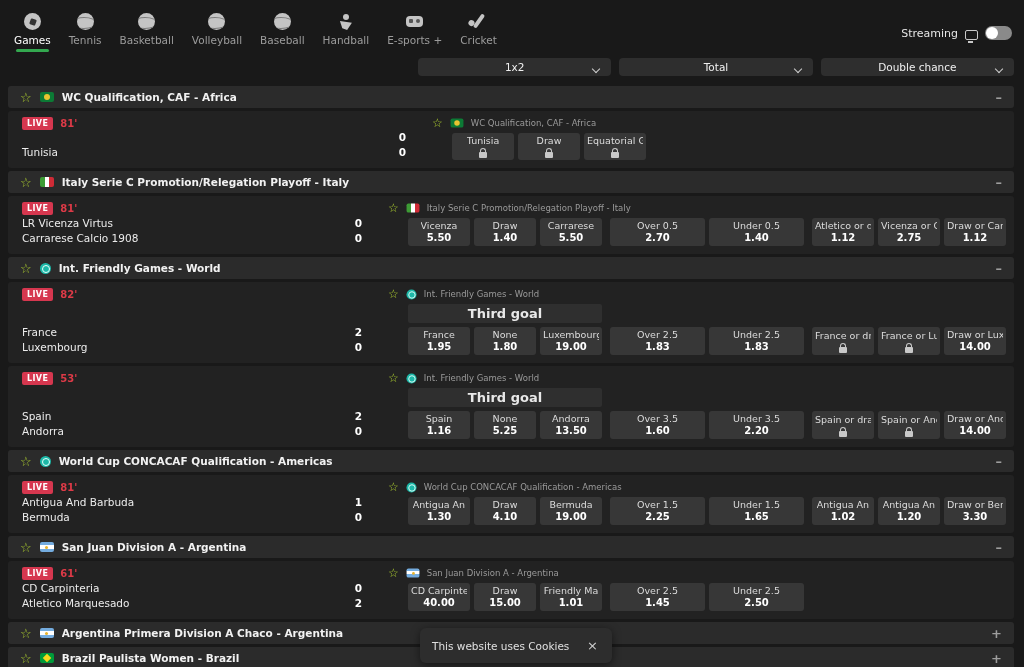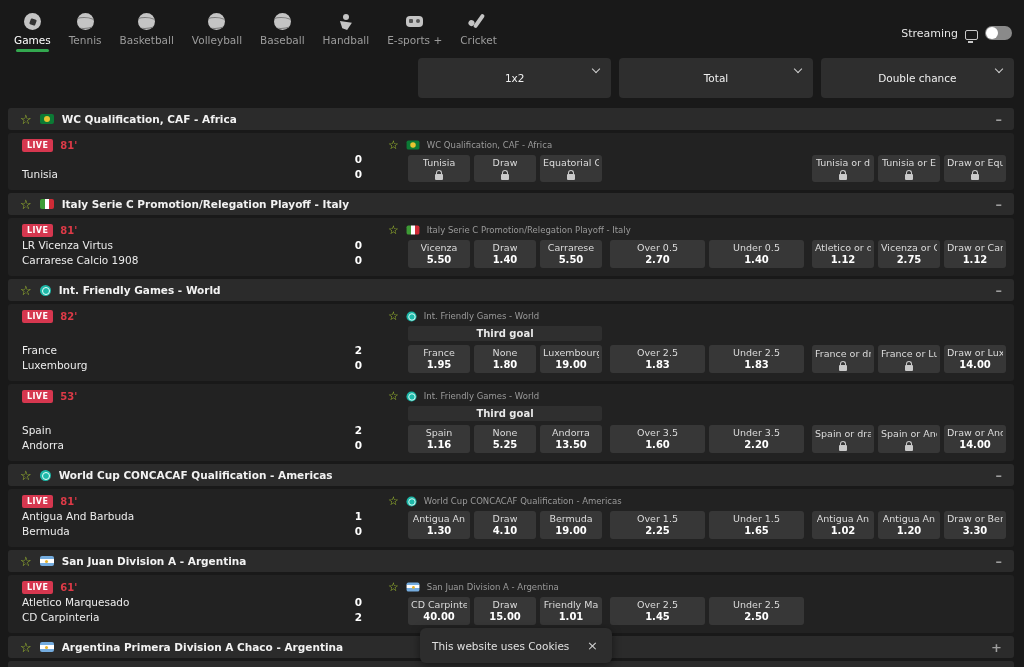--- a/index.html
+++ b/index.html
@@ -35,21 +35,21 @@
     height:3px; background:#33a84f; border-radius:2px; }
   .top-right { margin-left:auto; display:flex; align-items:flex-end; gap:7px; padding-bottom:10px; }
   .streaming-label { font-size:11px; color:#e5e5e5; }
   .monitor { width:13px; height:10px; border:1.5px solid #c9c9c9; border-radius:2px; position:relative; }
   .monitor::after { content:""; position:absolute; left:2px; bottom:-4px; width:5px; height:2px; background:#c9c9c9; }
   .toggle { width:27px; height:14px; border-radius:8px; background:#8a8a8a; position:relative; cursor:pointer; }
   .toggle .knob { position:absolute; left:1px; top:1px; width:12px; height:12px; border-radius:50%; background:#ffffff; }
 
   
   .filter-row { display:flex; gap:8px; margin:8px 10px 0 418px; }
-  .dropdown { flex:1; height:40px; background:#2e2e2e; border-radius:4px; display:flex;
+  .dropdown { flex:1; height:18px; background:#2e2e2e; border-radius:4px; display:flex;
     align-items:center; justify-content:center; position:relative; cursor:pointer; }
   .dropdown .dd-label { font-size:10.5px; color:#f0f0f0; }
   .chev { position:absolute; right:12px; top:8px; width:6px; height:6px;
     border-right:1.5px solid #cfcfcf; border-bottom:1.5px solid #cfcfcf; transform:rotate(45deg); }
 
   
   .content { padding:10px 10px 0 8px; }
   .section-header { height:22px; background:#2b2b2b; border-radius:3px; display:flex;
     align-items:center; gap:8px; padding:0 12px; margin-bottom:3px; cursor:pointer; }
   .star { color:#aacb2f; font-size:13px; line-height:1; cursor:pointer; }
@@ -85,21 +85,21 @@
   .scores { width:48px; display:flex; flex-direction:column; justify-content:flex-end;
     align-items:flex-end; padding-right:10px; }
   .score { font-size:10.5px; font-weight:bold; color:#ffffff; line-height:15px; }
 
   .match-right { flex:1; display:flex; flex-direction:column; }
   .mini-head { display:flex; align-items:center; gap:7px; }
   .mini-head .star { font-size:12px; }
   .mini-head .flag { transform:scale(.92); }
   .mini-league { font-size:8.5px; color:#9a9a9a; white-space:nowrap; overflow:hidden; }
   .sub-bar { width:194px; margin:4px 0 0 20px; background:#2f2f2f; border-radius:2px;
-    text-align:center; font-size:10px; font-weight:bold; color:#e8e8e8; padding:2px 0; }
+    text-align:center; font-size:13px; font-weight:bold; color:#e8e8e8; padding:2px 0; }
   .odds-row { display:flex; gap:8px; margin:4px 0 0 20px; }
   .grp { width:194px; display:flex; gap:4px; }
   .odd { flex:1; background:#373737; border-radius:3px; min-height:27px; display:flex;
     flex-direction:column; align-items:center; justify-content:center; padding:2px 3px;
     cursor:pointer; overflow:hidden; }
   .odd-label { font-size:9.5px; color:#dcdcdc; line-height:12px; white-space:nowrap;
     overflow:hidden; max-width:100%; }
   .odd-val { font-size:10px; font-weight:bold; color:#ffffff; line-height:12px; }
   .lock-icon { width:8px; height:6px; background:#c9c9c9; border-radius:1px; position:relative;
     margin-top:5px; }
@@ -230,37 +230,20 @@
 
             <span class="lock-icon"></span>
           </div>
           <div class="odd">
             <span class="odd-label">Equatorial G</span>
 
             <span class="lock-icon"></span>
           </div>
         </div>
         <div class="grp"></div>
-        <div class="grp">
-          <div class="odd">
-            <span class="odd-label">Tunisia or d</span>
-
-            <span class="lock-icon"></span>
-          </div>
-          <div class="odd">
-            <span class="odd-label">Tunisia or E</span>
-
-            <span class="lock-icon"></span>
-          </div>
-          <div class="odd">
-            <span class="odd-label">Draw or Equ</span>
-
-            <span class="lock-icon"></span>
-          </div>
-        </div>
       </div>
     </div>
   </div>
 
   <div class="section-header">
     <span class="star">☆</span>
     <span class="flag flag-italy"></span>
     <span class="section-title">Italy Serie C Promotion/Relegation Playoff - Italy</span>
     <span class="sec-toggle">–</span>
   </div>
@@ -571,22 +554,22 @@
     <span class="section-title">San Juan Division A - Argentina</span>
     <span class="sec-toggle">–</span>
   </div>
   <div class="match">
     <div class="match-left">
       <div class="live-line">
         <span class="live-badge">LIVE</span>
         <span class="minute">61'</span>
       </div>
       <div class="teams">
+        <div class="team">CD Carpinteria</div>
         <div class="team">Atletico Marquesado</div>
-        <div class="team">CD Carpinteria</div>
       </div>
     </div>
     <div class="scores">
       <div class="score">0</div>
       <div class="score">2</div>
     </div>
     <div class="match-right">
       <div class="mini-head">
         <span class="star">☆</span>
         <span class="flag flag-argentina"></span>

